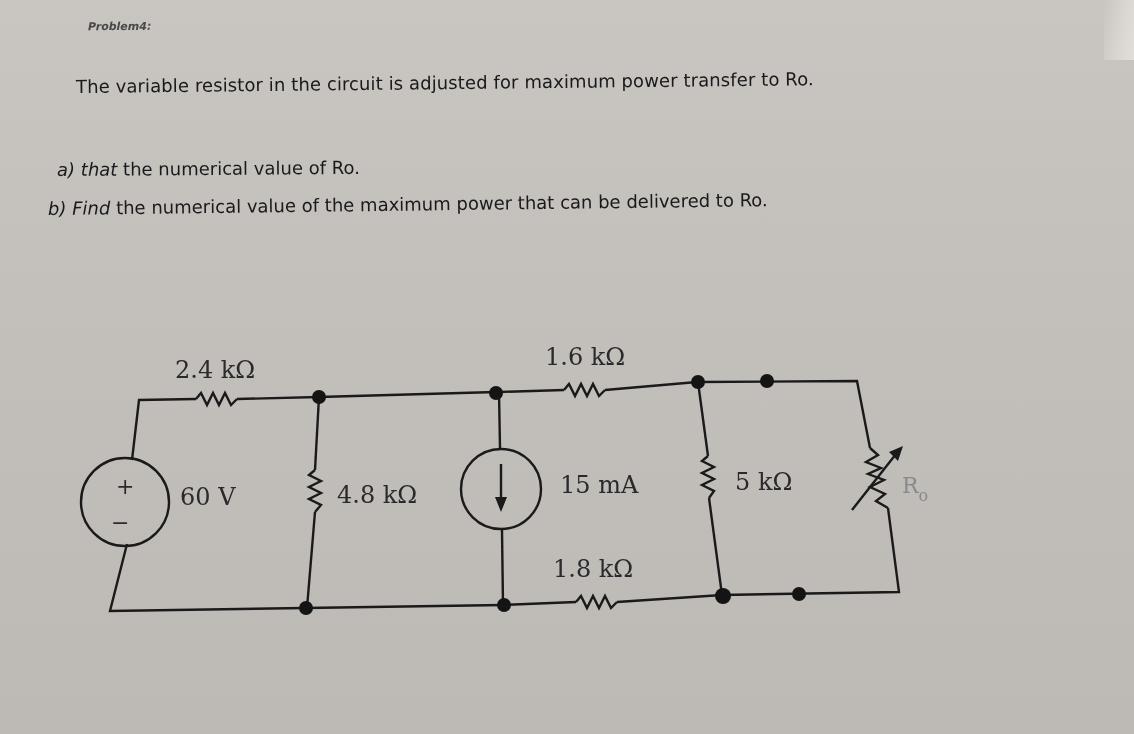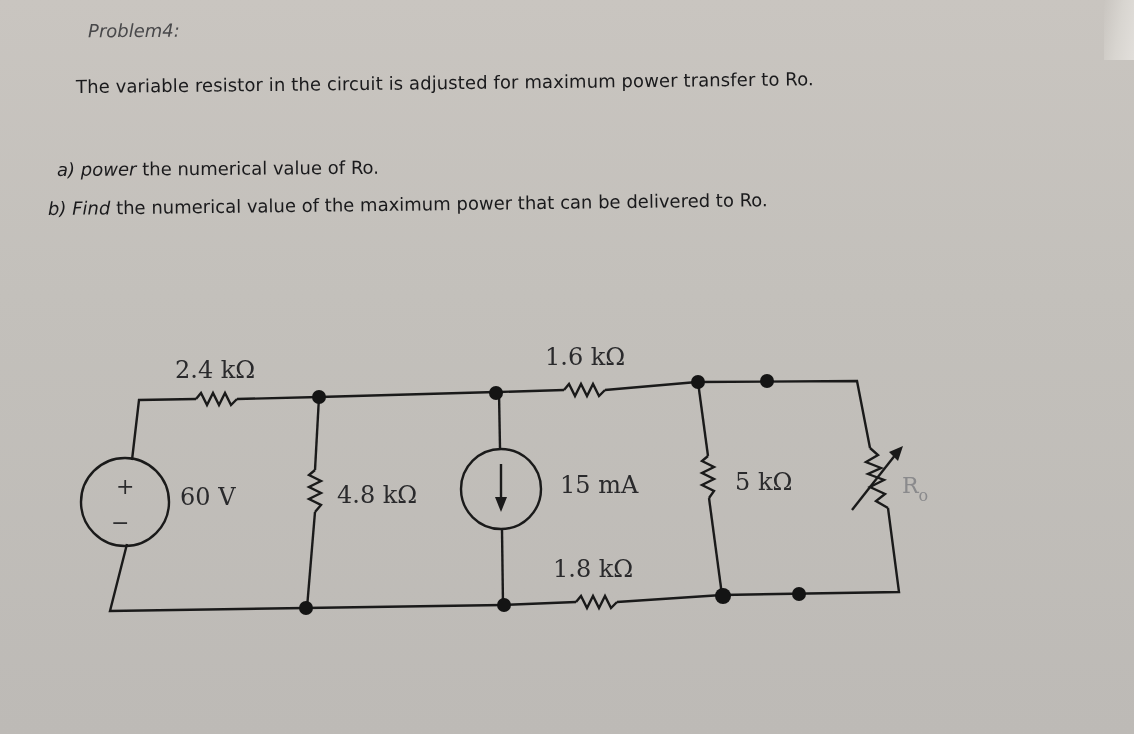--- a/index.html
+++ b/index.html
@@ -9,22 +9,23 @@
       position: relative;
       font-family: "DejaVu Sans", sans-serif;
       color: #1d1d1f;
     }
     .corner {
       position: absolute; right: 0; top: 0; width: 30px; height: 60px;
       background: linear-gradient(100deg, rgba(0,0,0,0) 0%, #d8d5d0 50%, #e2dfdb 100%);
     }
     .problem-label {
       position: absolute; left: 88px; top: 20px;
-      font-size: 18px; font-style: italic; color: #48484a;
+      font-size: 11px; font-style: italic; color: #48484a;
       transform: rotate(-0.3deg);
+      font-weight: bold;
     }
     .intro {
       position: absolute; left: 76px; top: 76px;
       font-size: 18px; color: #1a1a1c;
       transform: rotate(-0.6deg); transform-origin: left center;
       letter-spacing: 0.1px;
     }
     .q {
       position: absolute; font-size: 18px; color: #1a1a1c;
       transform-origin: left center;
@@ -41,21 +42,21 @@
 </head>
 <body>
 
 <div class="corner"></div>
 
 <div class="problem-label">Problem4:</div>
 
 <div class="intro">The variable resistor in the circuit is adjusted for maximum power transfer to Ro.</div>
 
 <div class="q q-a">
-  <span class="lead">a) power</span><span> the numerical value of Ro.</span>
+  <span class="lead">a) that</span><span> the numerical value of Ro.</span>
 </div>
 <div class="q q-b">
   <span class="lead">b) Find</span><span> the numerical value of the maximum power that can be delivered to Ro.</span>
 </div>
 
 <svg class="circuit" width="1134" height="734" viewBox="0 0 1134 734">
 
   <g>
     <polyline class="wire" points="132,460 139,400 196,399"></polyline>
     <polyline class="wire" points="196,399 201,393 207,405 213,393 219,405 225,393 231,405 237,399"></polyline>

